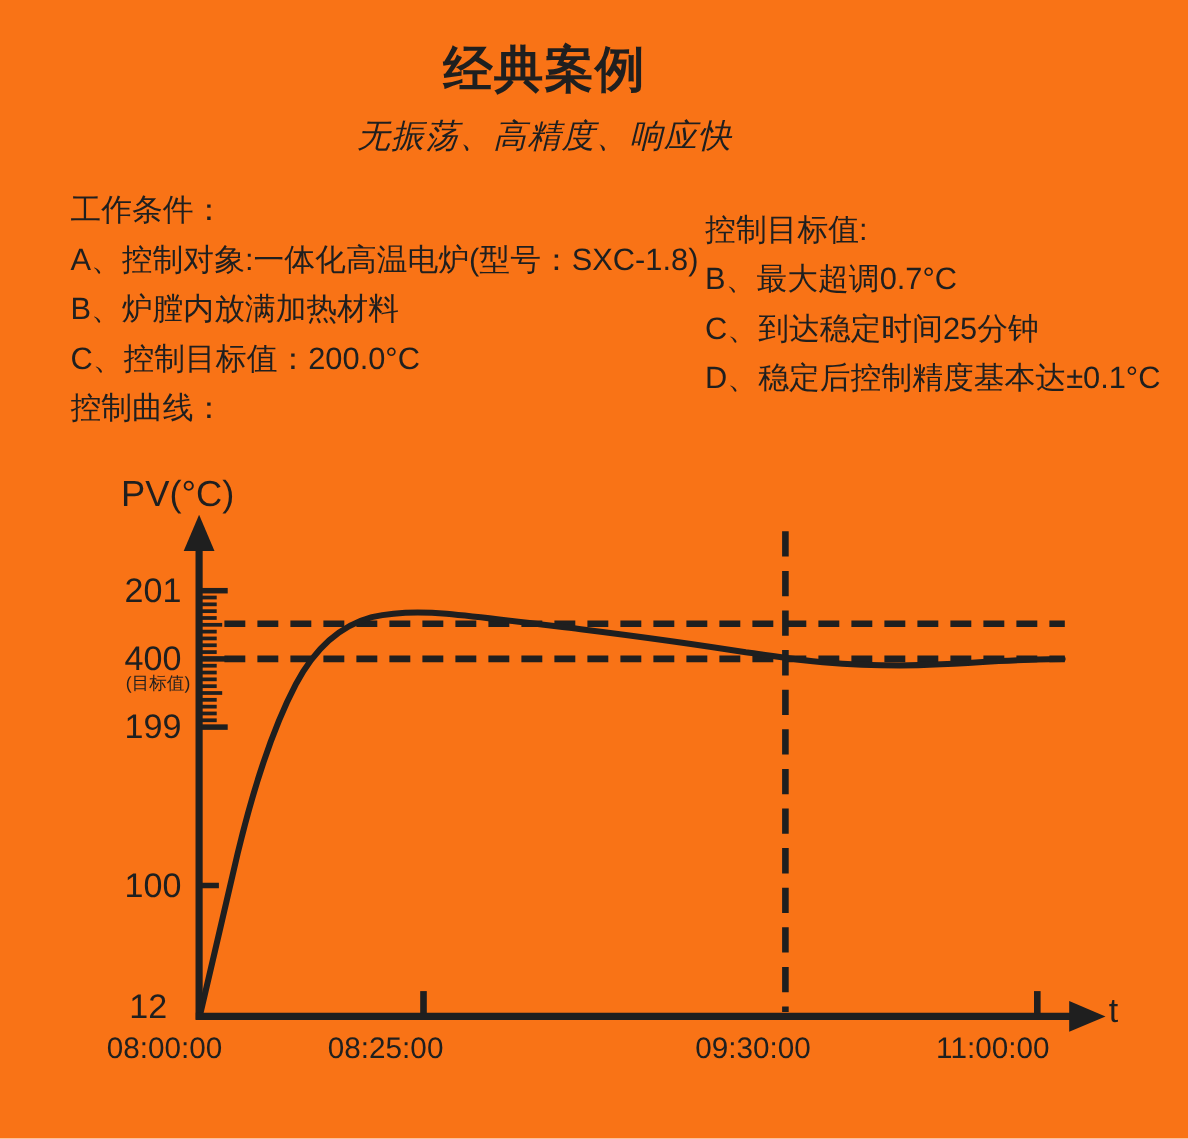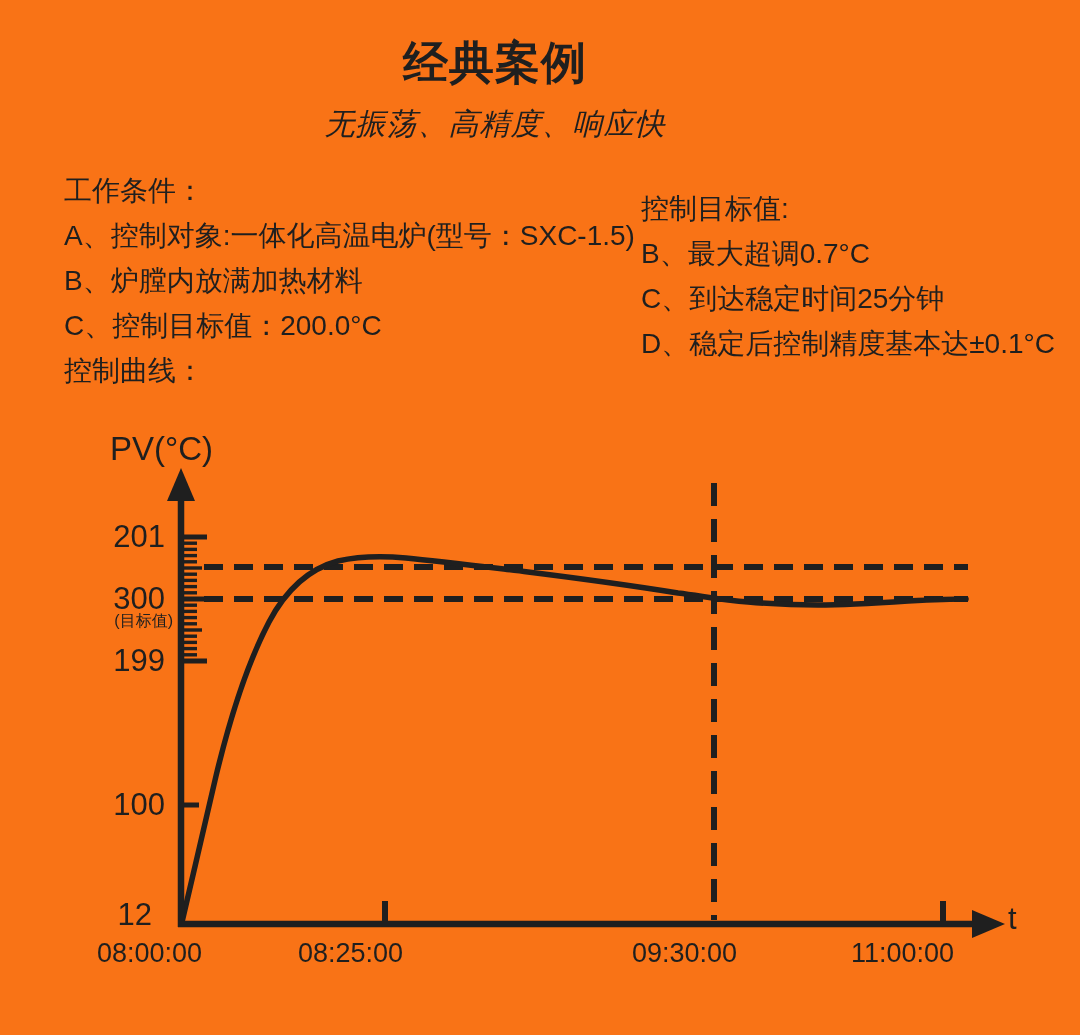--- a/index.html
+++ b/index.html
@@ -31,21 +31,21 @@
 
 <div class="page">
 
   <div class="abs header">
     <div class="title">经典案例</div>
     <div class="subtitle">无振荡、高精度、响应快</div>
   </div>
 
   <div class="abs textcol cond">
     <div>工作条件：</div>
-    <div>A、控制对象:一体化高温电炉(型号：SXC-1.5)</div>
+    <div>A、控制对象:一体化高温电炉(型号：SXC-1.8)</div>
     <div>B、炉膛内放满加热材料</div>
     <div>C、控制目标值：200.0°C</div>
     <div>控制曲线：</div>
   </div>
 
   <div class="abs textcol res">
     <div>控制目标值:</div>
     <div>B、最大超调0.7°C</div>
     <div>C、到达稳定时间25分钟</div>
     <div>D、稳定后控制精度基本达±0.1°C</div>
@@ -91,21 +91,21 @@
 
     <rect x="183" y="802.5" width="16" height="5" fill="#1f1f1f"></rect>
 
     <rect x="382" y="901" width="6" height="20" fill="#1f1f1f"></rect>
     <rect x="940" y="901" width="6" height="20" fill="#1f1f1f"></rect>
   </svg>
 
   <div class="abs chart-label pv-label">PV(°C)</div>
 
   <div class="abs chart-label ylab" style="top:519px;">201</div>
-  <div class="abs chart-label ylab" style="top:581px;">300</div>
+  <div class="abs chart-label ylab" style="top:581px;">400</div>
   <div class="abs chart-label ylab-small" style="top:611px;">(目标值)</div>
   <div class="abs chart-label ylab" style="top:643px;">199</div>
   <div class="abs chart-label ylab" style="top:787px;">100</div>
   <div class="abs chart-label ylab" style="top:897px;width:92px;">12</div>
 
   <div class="abs chart-label xlab" style="left:97px;">08:00:00</div>
   <div class="abs chart-label xlab" style="left:298px;">08:25:00</div>
   <div class="abs chart-label xlab" style="left:632px;">09:30:00</div>
   <div class="abs chart-label xlab" style="left:851px;">11:00:00</div>
 

